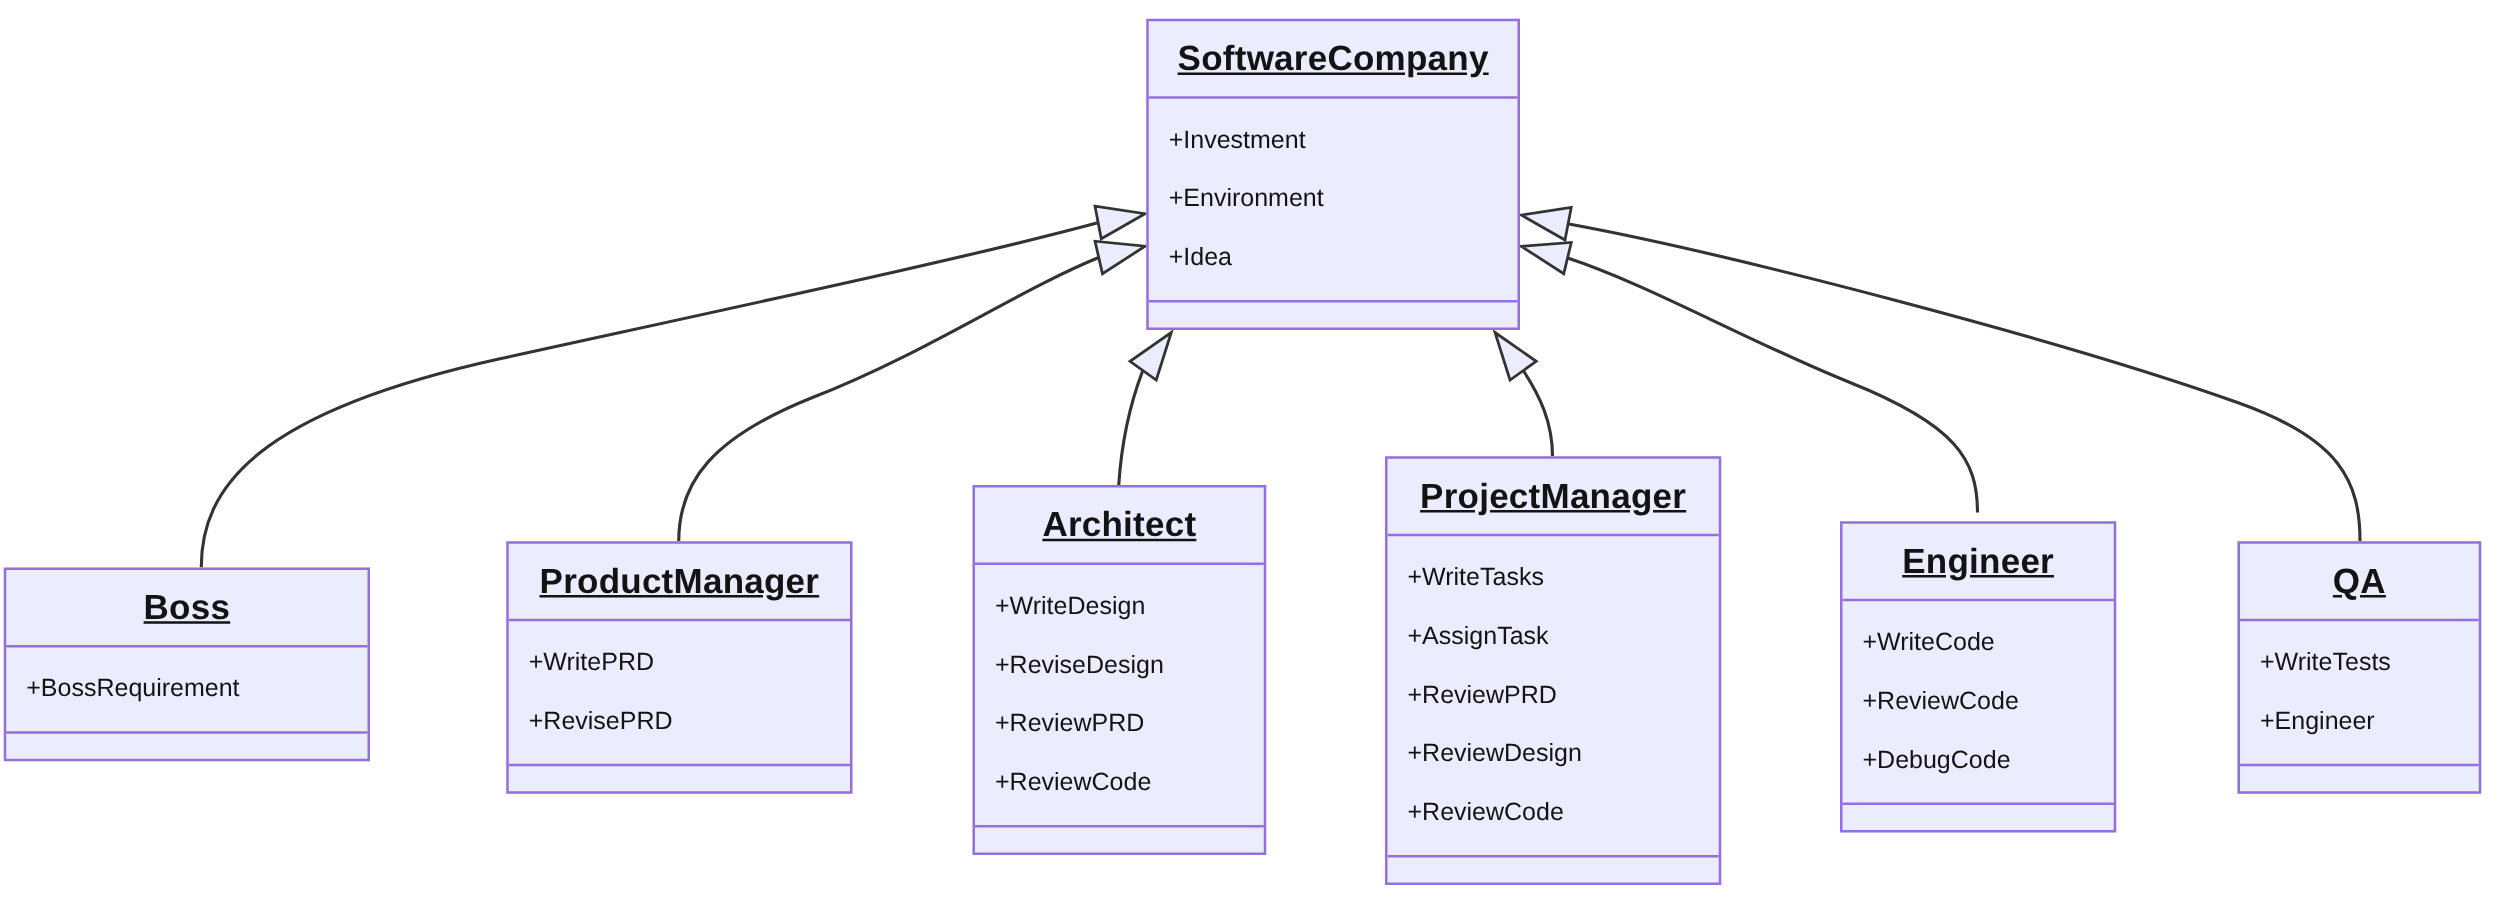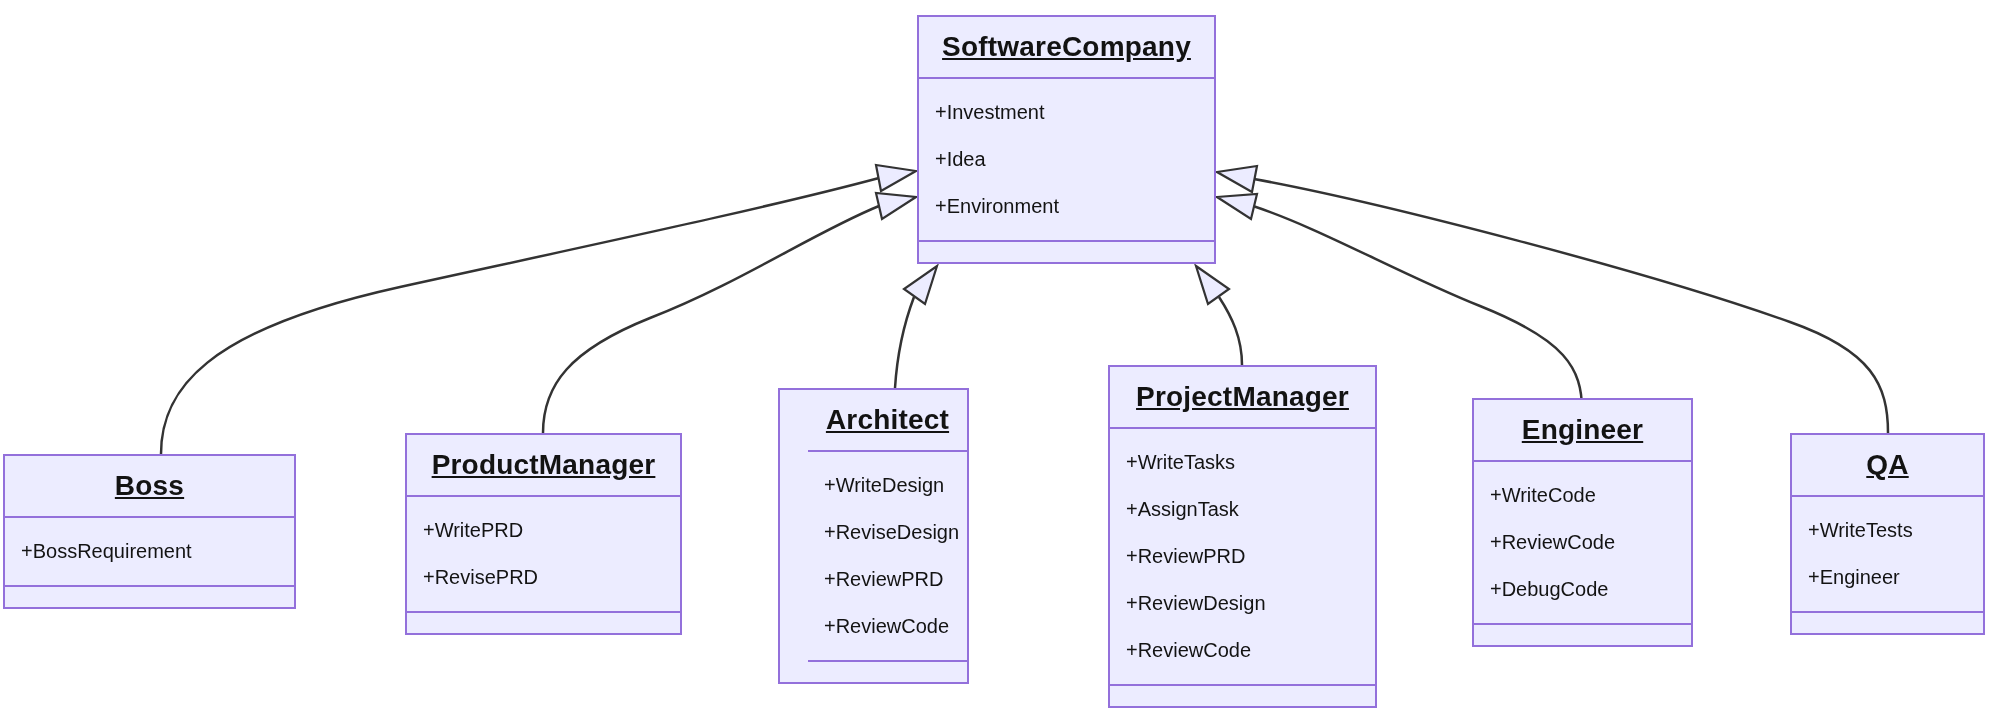--- a/index.html
+++ b/index.html
@@ -87,22 +87,22 @@
     <polygon class="arrowhead" points="1217,197 1257,194 1251,219"></polygon>
 
     <path class="edge-path" d="M 1888 433 C 1888 385 1872 351 1790 322 C 1650 272 1380 202 1254 179"></path>
     <polygon class="arrowhead" points="1217,172 1257,166 1252,192"></polygon>
   </svg>
 
   <div class="class-box" style="left:917px; top:15px; width:299px;">
     <div class="class-title">SoftwareCompany</div>
     <div class="class-members">
       <div class="member-row">+Investment</div>
+      <div class="member-row">+Environment</div>
       <div class="member-row">+Idea</div>
-      <div class="member-row">+Environment</div>
     </div>
     <div class="class-methods"></div>
   </div>
 
   <div class="class-box" style="left:3px; top:454px; width:293px;">
     <div class="class-title">Boss</div>
     <div class="class-members">
       <div class="member-row">+BossRequirement</div>
     </div>
     <div class="class-methods"></div>
@@ -110,21 +110,21 @@
 
   <div class="class-box" style="left:405px; top:433px; width:277px;">
     <div class="class-title">ProductManager</div>
     <div class="class-members">
       <div class="member-row">+WritePRD</div>
       <div class="member-row">+RevisePRD</div>
     </div>
     <div class="class-methods"></div>
   </div>
 
-  <div class="class-box" style="left:778px; top:388px; width:191px;padding-left:28px;">
+  <div class="class-box" style="left:778px; top:388px; width:235px;">
     <div class="class-title">Architect</div>
     <div class="class-members">
       <div class="member-row">+WriteDesign</div>
       <div class="member-row">+ReviseDesign</div>
       <div class="member-row">+ReviewPRD</div>
       <div class="member-row">+ReviewCode</div>
     </div>
     <div class="class-methods"></div>
   </div>
 
@@ -133,21 +133,21 @@
     <div class="class-members">
       <div class="member-row">+WriteTasks</div>
       <div class="member-row">+AssignTask</div>
       <div class="member-row">+ReviewPRD</div>
       <div class="member-row">+ReviewDesign</div>
       <div class="member-row">+ReviewCode</div>
     </div>
     <div class="class-methods"></div>
   </div>
 
-  <div class="class-box" style="left:1472px; top:398px; width:221px;">
+  <div class="class-box" style="left:1472px; top:417px; width:221px;">
     <div class="class-title">Engineer</div>
     <div class="class-members">
       <div class="member-row">+WriteCode</div>
       <div class="member-row">+ReviewCode</div>
       <div class="member-row">+DebugCode</div>
     </div>
     <div class="class-methods"></div>
   </div>
 
   <div class="class-box" style="left:1790px; top:433px; width:195px;">

